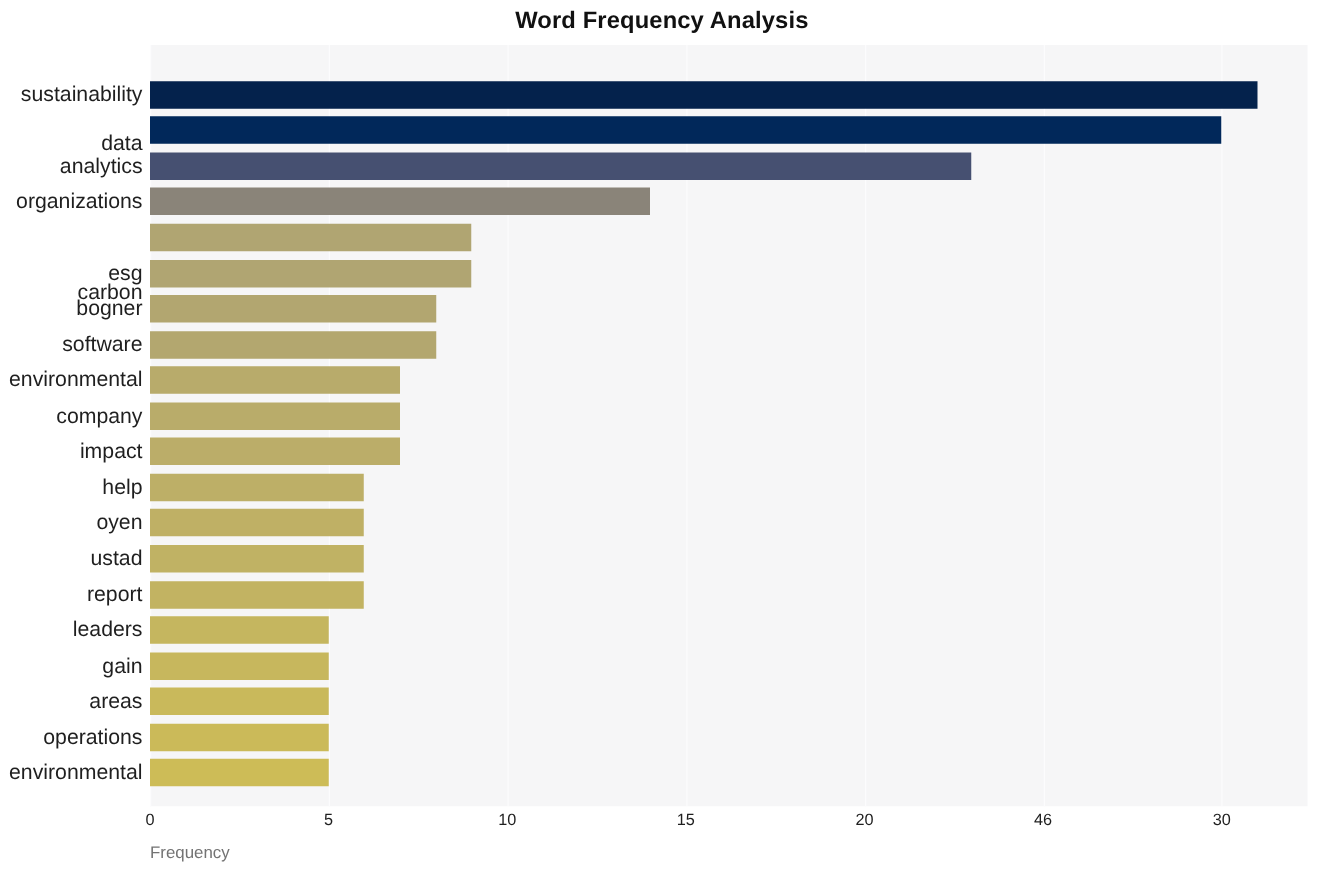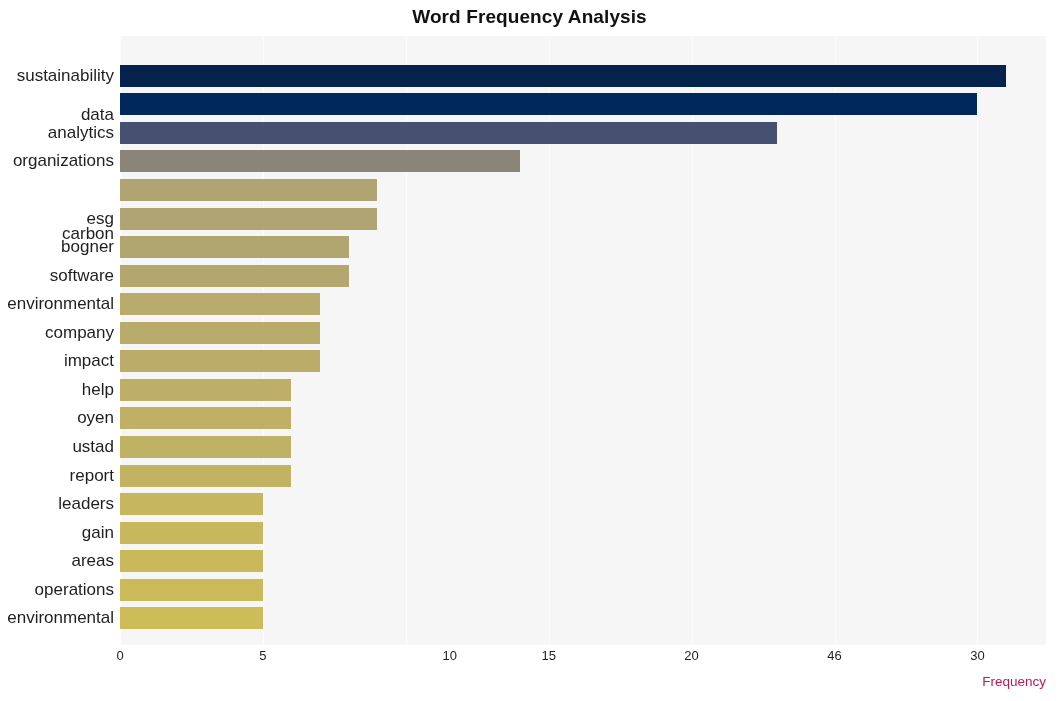--- a/index.html
+++ b/index.html
@@ -94,23 +94,23 @@
     transform: translateX(-50%);
     font-size: 13px;
     color: #1f1f1f;
     white-space: nowrap;
   }
   #x-axis-label {
     position: absolute;
     left: 120px;
     top: 674px;
     width: 926px;
-    text-align: right;
+    text-align: left;
     font-size: 13.5px;
-    color: #be185d;
+    color: #737373;
   }
 </style>
 </head>
 <body>
 
 <div id="figure">
 
   <div id="chart-title">Word Frequency Analysis</div>
 
   <div id="plot-area">
@@ -162,21 +162,21 @@
       <div class="y-label" style="top: 457.176px;">leaders</div>
       <div class="y-label" style="top: 485.741px;">gain</div>
       <div class="y-label" style="top: 514.305px;">areas</div>
       <div class="y-label" style="top: 542.87px;">operations</div>
       <div class="y-label" style="top: 571.435px;">environmental</div>
     </div>
 
   <div id="x-ticks">
       <div class="x-tick" style="left: 120px;">0</div>
       <div class="x-tick" style="left: 262.901px;">5</div>
-      <div class="x-tick" style="left: 405.802px; margin-left: 44px;">10</div>
+      <div class="x-tick" style="left: 405.802px;">10</div>
       <div class="x-tick" style="left: 548.704px;">15</div>
       <div class="x-tick" style="left: 691.605px;">20</div>
       <div class="x-tick" style="left: 834.506px;">46</div>
       <div class="x-tick" style="left: 977.407px;">30</div>
     </div>
 
   <div id="x-axis-label">Frequency</div>
 
 </div>
 

